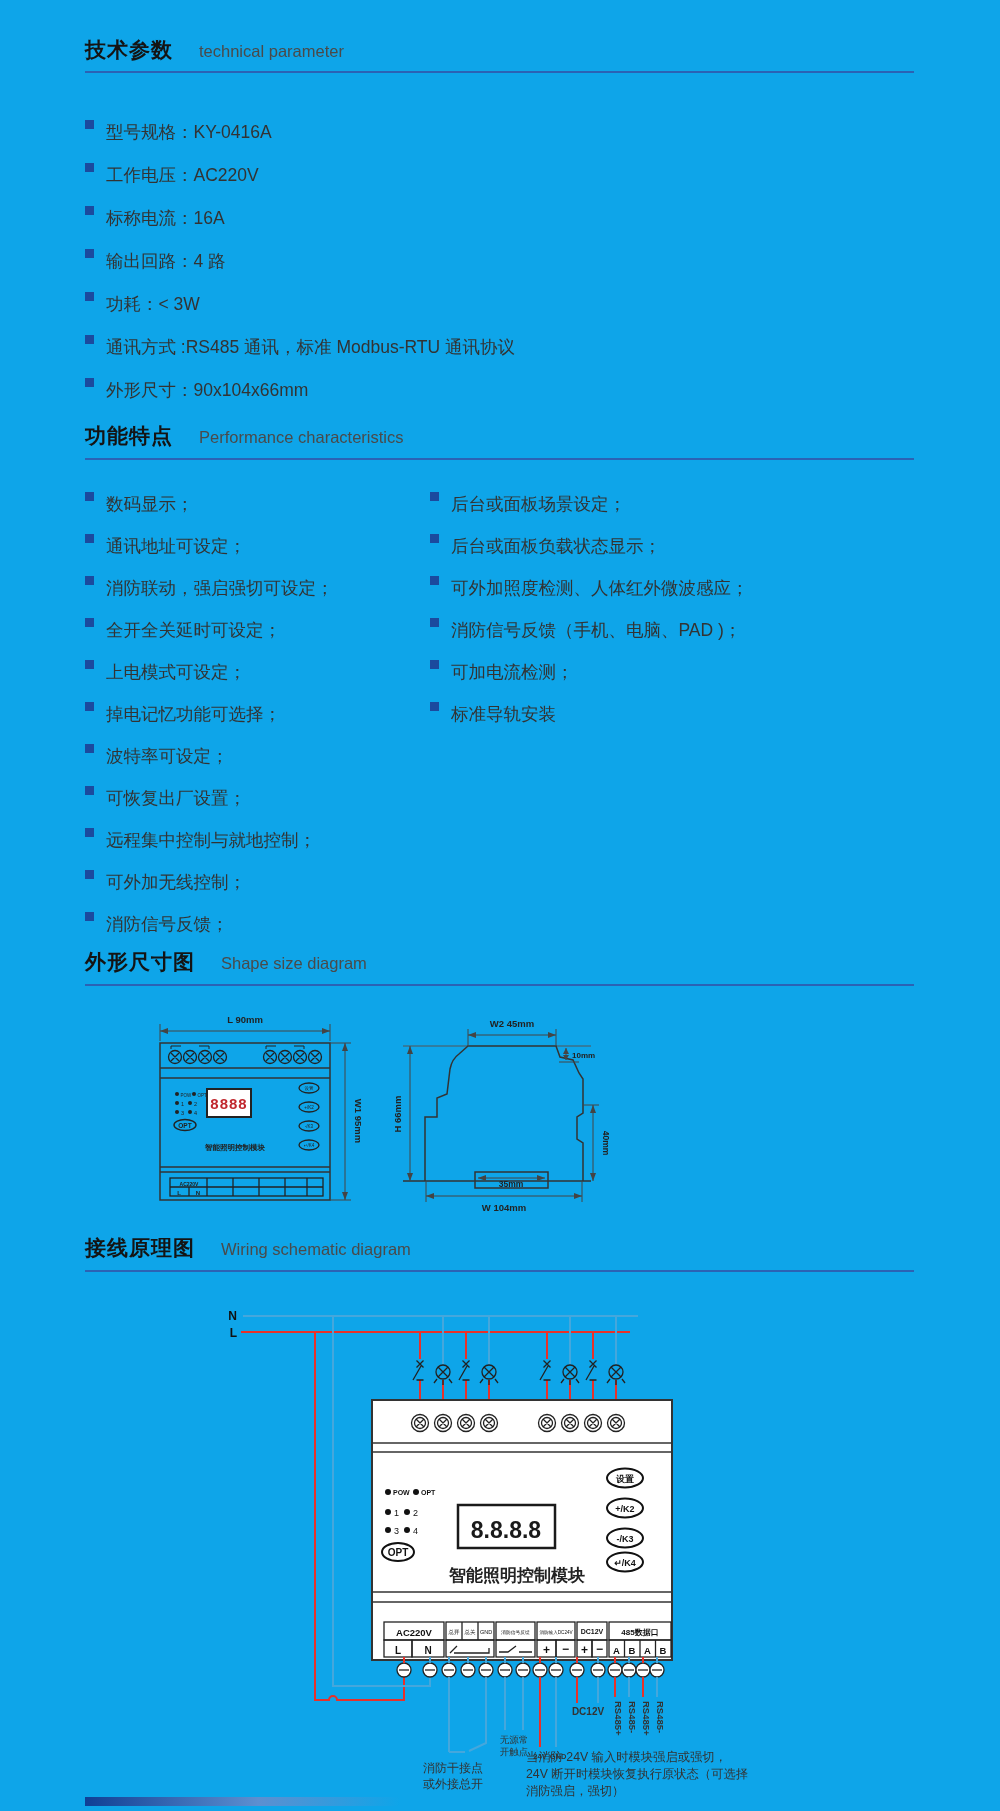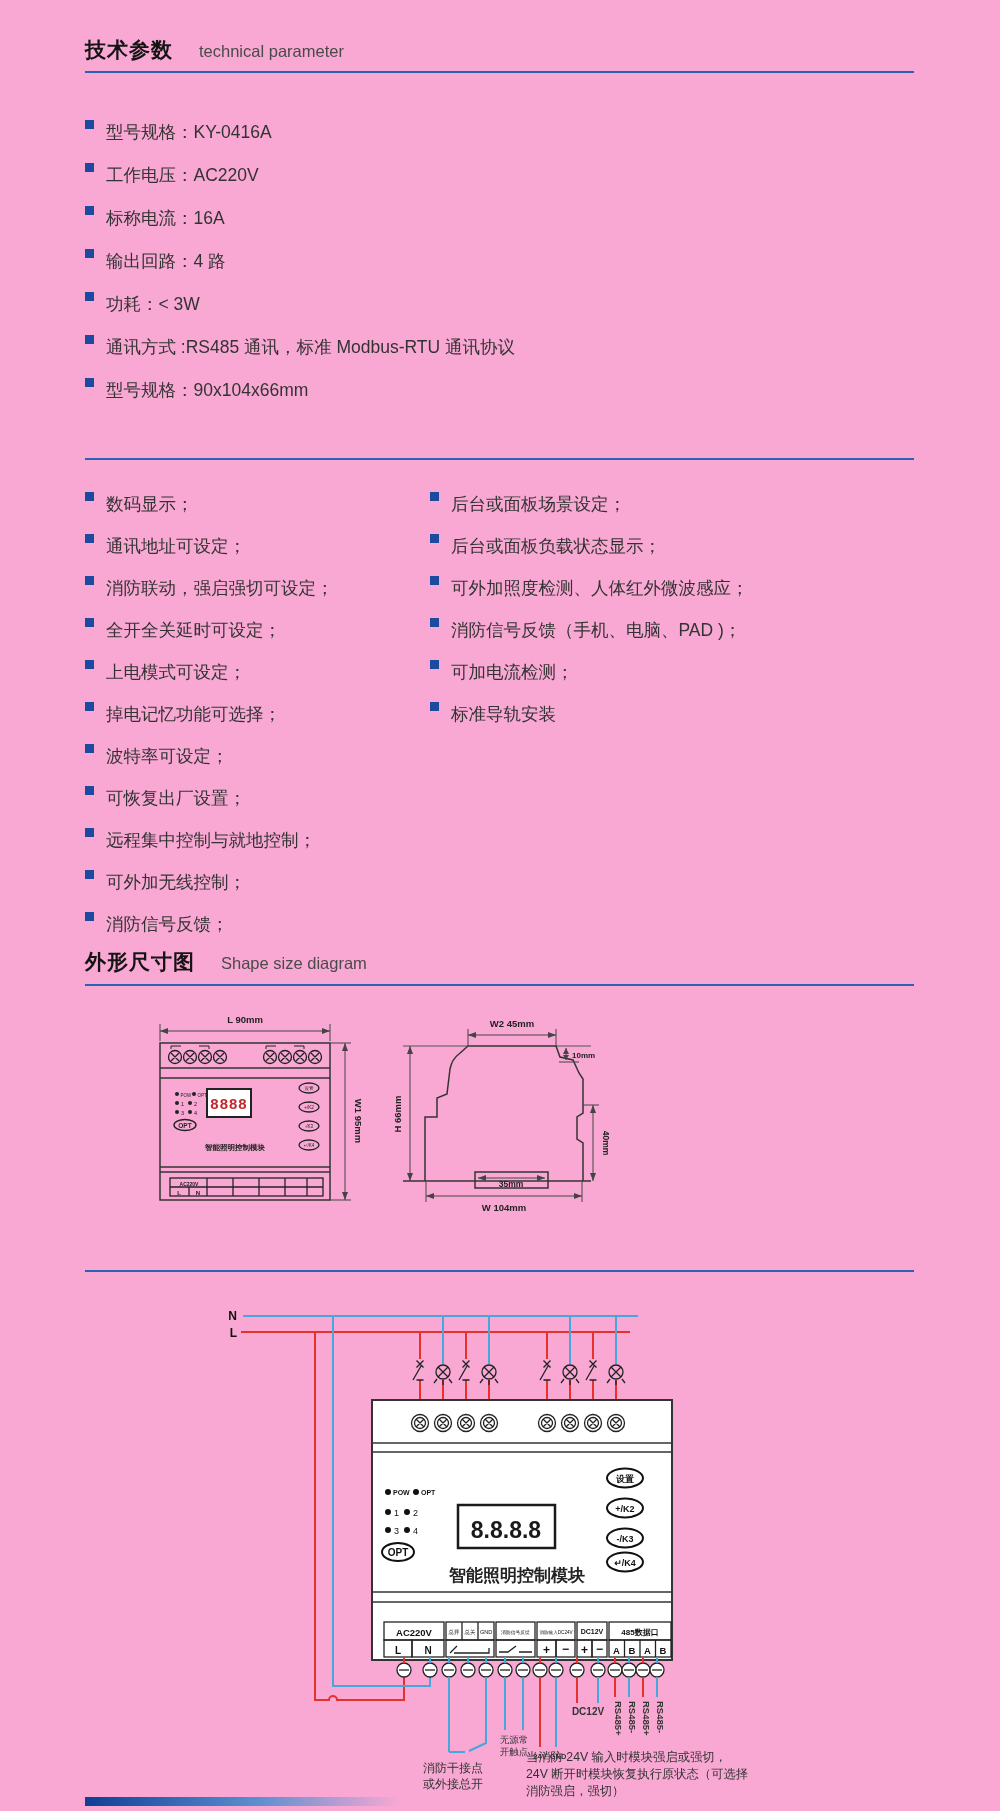--- a/index.html
+++ b/index.html
@@ -1,16 +1,16 @@
 <!DOCTYPE html>
 <html><head>
 <meta charset="utf-8">
 <style>
   html,body{margin:0;padding:0;background:#fff;}
-  #page{position:relative;width:1000px;height:1811px;background:#f9a8d4;overflow:hidden;
+  #page{position:relative;width:1000px;height:1811px;background:#0ea5e9;overflow:hidden;
         font-family:"Liberation Sans",sans-serif;color:#333;}
   .sec-h{position:absolute;left:85px;display:flex;align-items:baseline;gap:18px;}
   .sec-h .zh{font-size:21px;font-weight:bold;color:#141414;letter-spacing:1px;}
   .sec-h .en{font-size:16.5px;color:#4a4a4a;margin-left:8px;}
   .rule{position:absolute;left:85px;width:829px;height:2px;background:#2b62b4;}
   .li{position:absolute;display:flex;align-items:flex-start;height:22px;font-size:17.5px;color:#333;}
   .li .sq{width:9px;height:9px;background:#1b4a9e;margin-right:12px;flex:none;}
   .accent-bar{position:absolute;left:85px;top:1797px;width:315px;height:9px;
               background:linear-gradient(90deg,#0f3f95 0%,#5d8fd0 55%,rgba(255,255,255,0) 100%);}
   svg text{font-family:"Liberation Sans",sans-serif;}
@@ -51,23 +51,27 @@
   <div class="li" style="left:85px;top:292px;">
       <span class="sq"></span>
       <span>功耗：&lt; 3W</span>
     </div>
   <div class="li" style="left:85px;top:335px;">
       <span class="sq"></span>
       <span>通讯方式 :RS485 通讯，标准 Modbus-RTU 通讯协议</span>
     </div>
   <div class="li" style="left:85px;top:378px;">
       <span class="sq"></span>
-      <span>型号规格：90x104x66mm</span>
-    </div>
-
+      <span>外形尺寸：90x104x66mm</span>
+    </div>
+
+  <div class="sec-h" style="top:422px;">
+    <span class="zh">功能特点</span>
+    <span class="en">Performance  characteristics</span>
+  </div>
   <div class="rule" style="top:458px;"></div>
 
   <div class="li" style="left:85px;top:492px;font-family:Liberation Mono, monospace;">
       <span class="sq"></span>
       <span>数码显示；</span>
     </div>
   <div class="li" style="left:85px;top:534px;">
       <span class="sq"></span>
       <span>通讯地址可设定；</span>
     </div>
@@ -263,20 +267,24 @@
 
       <line class="dimline" x1="341" y1="176" x2="341" y2="197"></line>
       <line class="dimline" x1="497" y1="176" x2="497" y2="197"></line>
       <line class="dimline" x1="341" y1="191" x2="497" y2="191"></line>
       <polygon points="341,191 349,188 349,194" fill="#444"></polygon>
       <polygon points="497,191 489,188 489,194" fill="#444"></polygon>
       <text x="419" y="206" font-size="9.5" font-weight="bold" fill="#222" text-anchor="middle">W   104mm</text>
     </g>
   </svg>
 
+  <div class="sec-h" style="top:1234px;">
+    <span class="zh">接线原理图</span>
+    <span class="en">Wiring schematic diagram</span>
+  </div>
   <div class="rule" style="top:1270px;"></div>
 
   <svg style="position:absolute;left:85px;top:1285px;" width="830" height="526" viewBox="0 0 830 526">
 
     <text x="152" y="35" font-size="12" font-weight="bold" fill="#111" text-anchor="end">N</text>
     <text x="152" y="52" font-size="12" font-weight="bold" fill="#111" text-anchor="end">L</text>
     <line class="wblue" x1="158" y1="31" x2="553" y2="31"></line>
     <line class="wred" x1="156" y1="47" x2="545" y2="47"></line>
 
     <path class="wred" d="M230,47 V415 H244 a4 4 0 0 1 8 0 H319 V392"></path>

